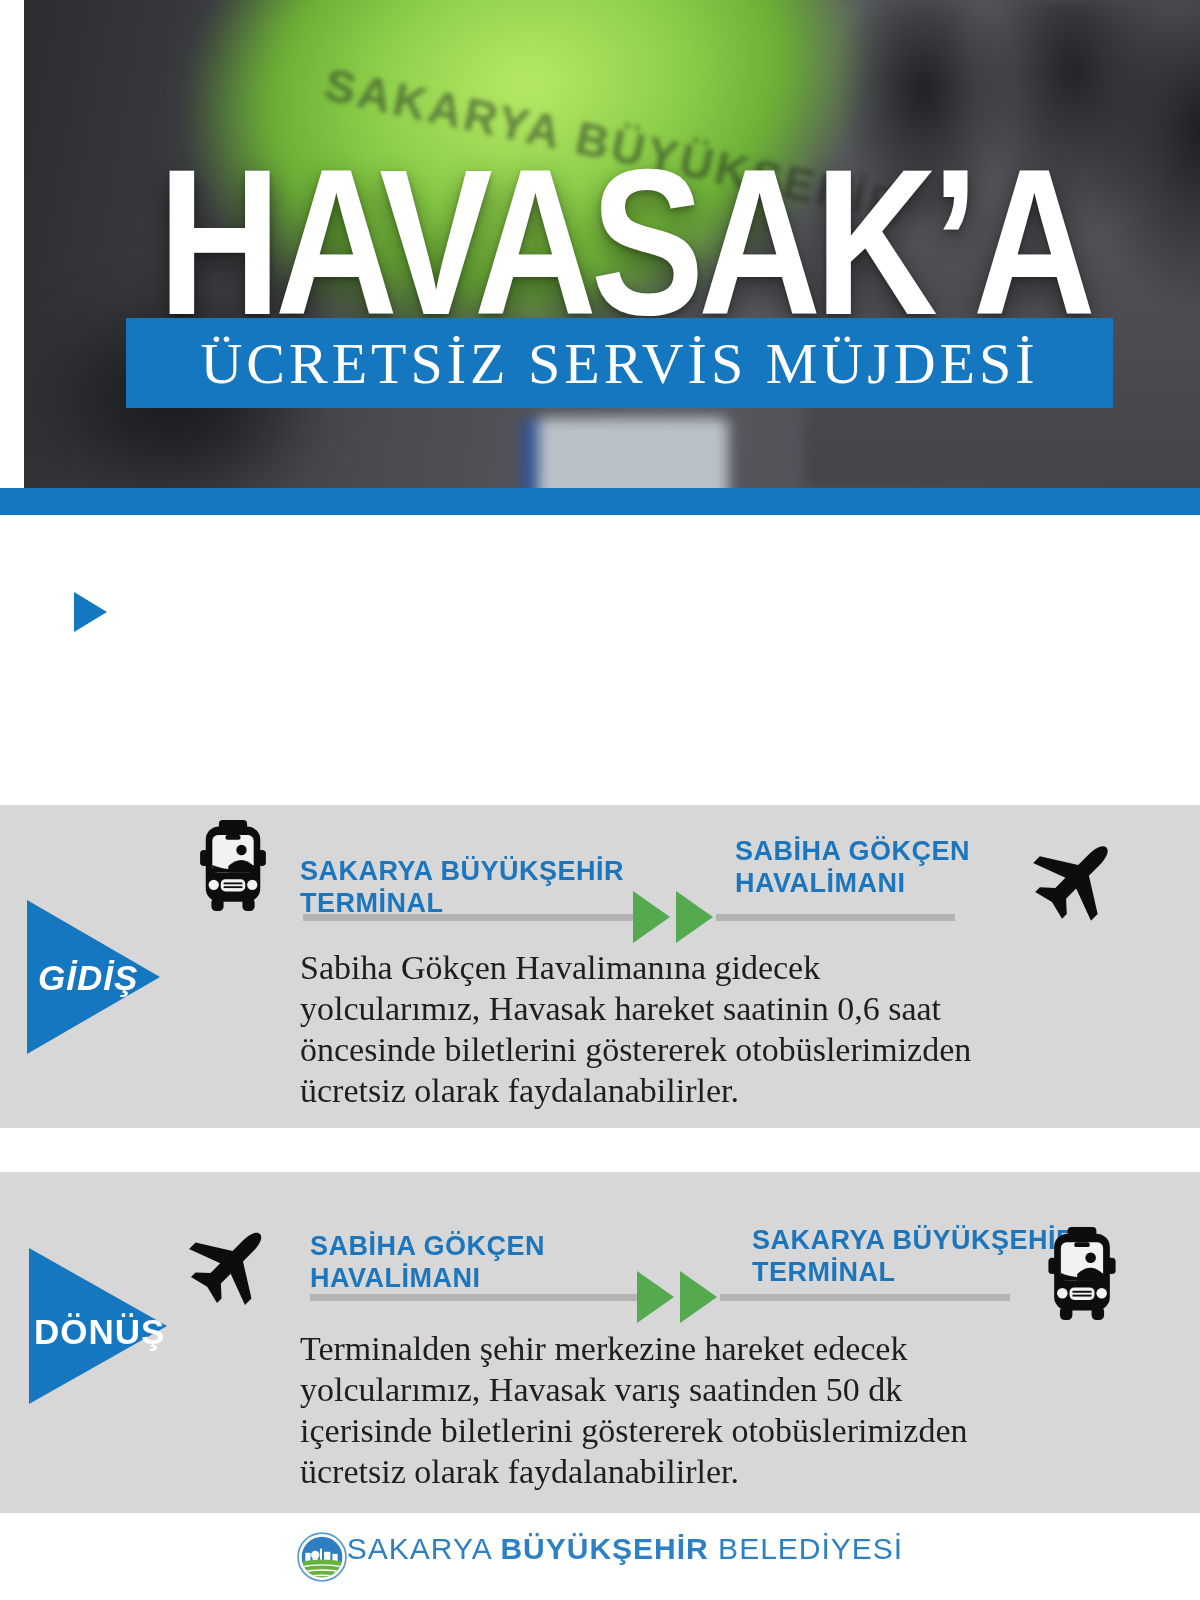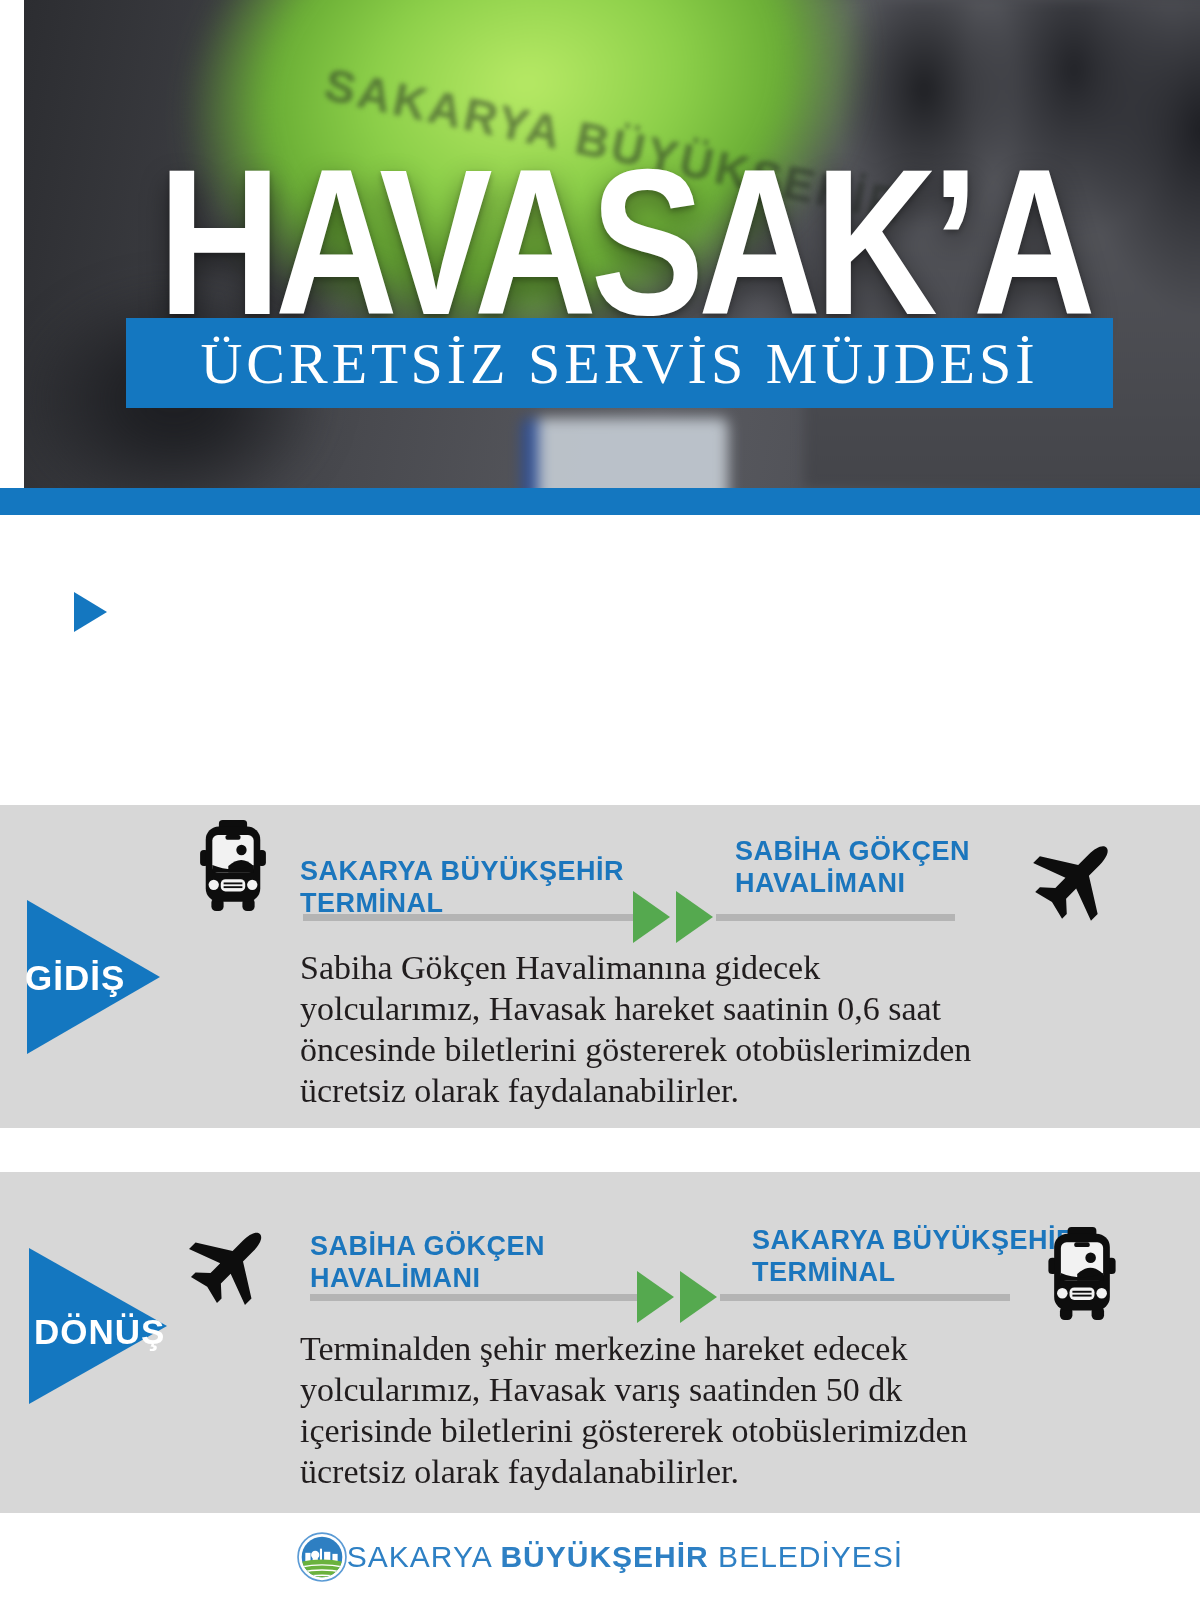--- a/index.html
+++ b/index.html
@@ -57,36 +57,36 @@
   
   .card{position:absolute;left:0;width:1200px;background:var(--card-gray);}
   .card1{top:805px;height:323px;}
   .card2{top:1172px;height:341px;}
   .tag-tri{position:absolute;width:0;height:0;}
   .card1 .tag-tri{left:27px;top:95px;border-left:133px solid var(--blue);
         border-top:77px solid transparent;border-bottom:77px solid transparent;}
   .card2 .tag-tri{left:29px;top:76px;border-left:138px solid var(--blue);
         border-top:78px solid transparent;border-bottom:78px solid transparent;}
   .tag-label{position:absolute;color:#fff;font-weight:800;font-size:35px;letter-spacing:1px;}
-  .card1 .tag-label{left:25px;top:153px;}
+  .card1 .tag-label{left:38px;top:153px;font-style:italic;}
   .card2 .tag-label{left:34px;top:140px;}
   .stop-label{position:absolute;color:var(--label-blue);font-weight:700;font-size:27px;
         line-height:32px;letter-spacing:.5px;white-space:pre-line;}
   .route-seg{position:absolute;height:7px;background:var(--line-gray);}
   .arrow{position:absolute;width:0;height:0;border-left:37px solid var(--green-arrow);
         border-top:26px solid transparent;border-bottom:26px solid transparent;}
   .body-text{position:absolute;left:300px;width:780px;font-family:"Liberation Serif",serif;
         font-size:34px;line-height:41px;color:var(--ink);white-space:pre-line;}
   .card1 .body-text{top:142px;}
   .card2 .body-text{top:156px;}
   .icon{position:absolute;}
 
   
   .footer{position:absolute;left:0;top:1532px;width:1200px;display:flex;
-        align-items:center;justify-content:center;}
+        align-items:flex-start;justify-content:center;}
   .footer-text{font-size:30px;letter-spacing:1px;color:var(--footer-blue);white-space:nowrap;}
   .footer-text b{font-weight:800;}
 </style>
 </head>
 <body>
 
 <div class="page">
 
   <div class="hero">
     <div class="ph-right"></div>

